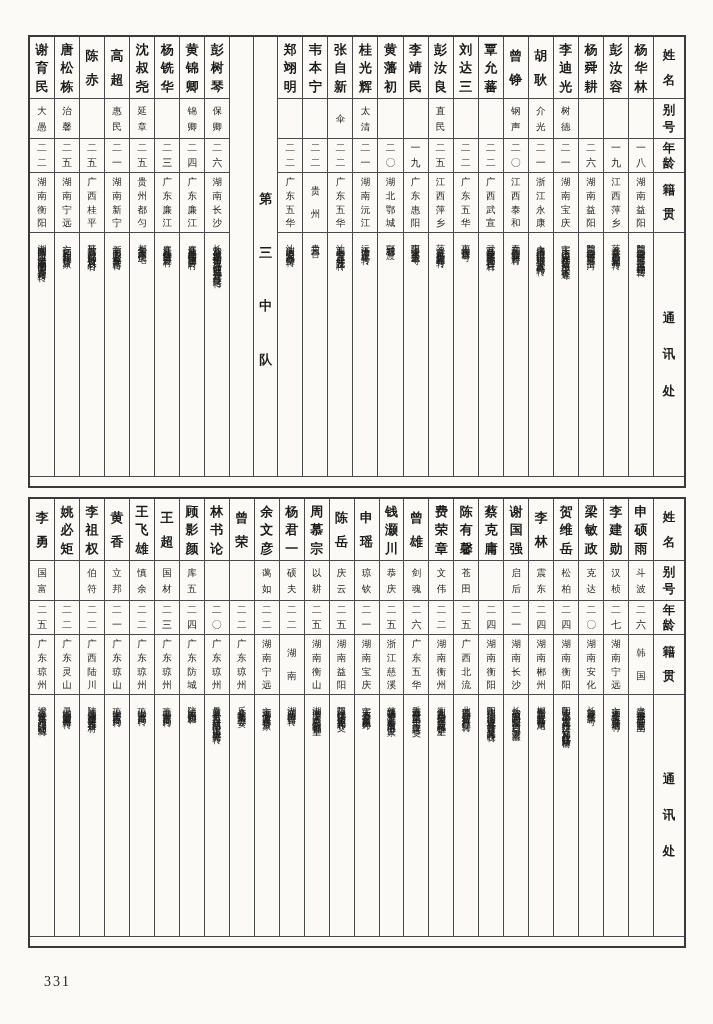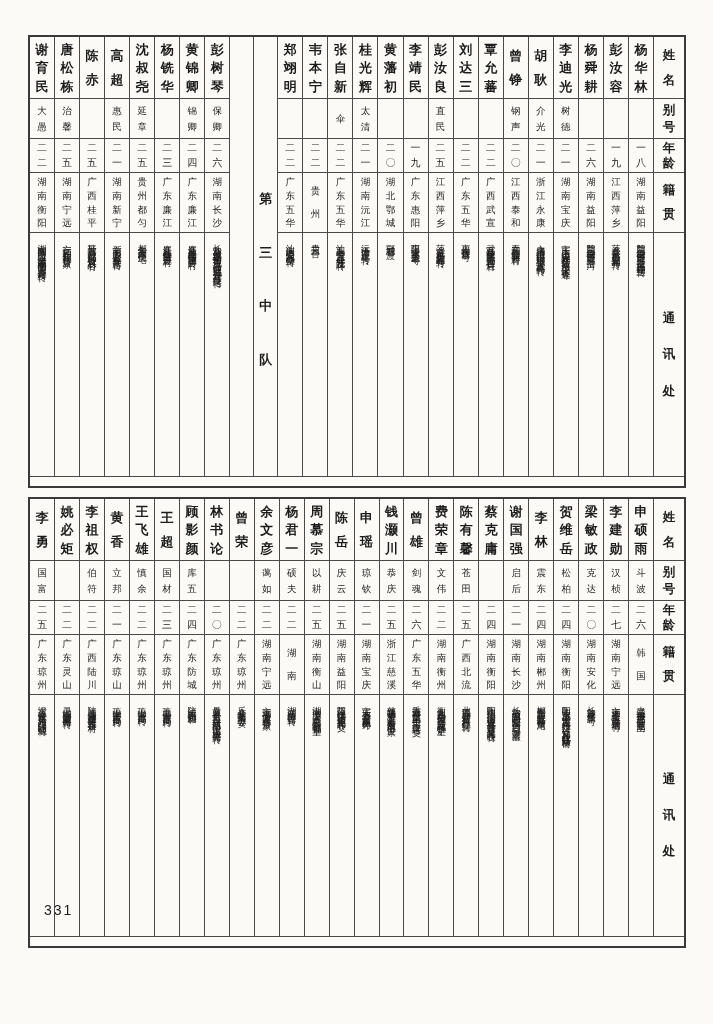--- a/index.html
+++ b/index.html
@@ -47,23 +47,23 @@
   .divider-col .vspread { padding:115px 0 70px 0; box-sizing:border-box; }
   .divider-col .ch { font-size:13px; font-weight:bold; }
 
   .vtext {
     writing-mode:vertical-rl; text-orientation:upright;
     font-size:9px; line-height:12px; letter-spacing:1.5px;
     max-height:100%;
   }
 
   .page-number {
-    position:absolute; left:44px; top:902px;
+    position:absolute; left:44px; top:974px;
     font-size:14px; letter-spacing:2px; color:#222;
-    font-family:Liberation Sans, sans-serif;
+    font-family:Liberation Serif, serif;
   }
 </style>
 </head>
 <body>
 
 <div class="sheet">
   <div class="band" id="band-top">
     <div class="cols" id="cols-top">
         <div class="col header-col">
           <div class="cell name-cell">

